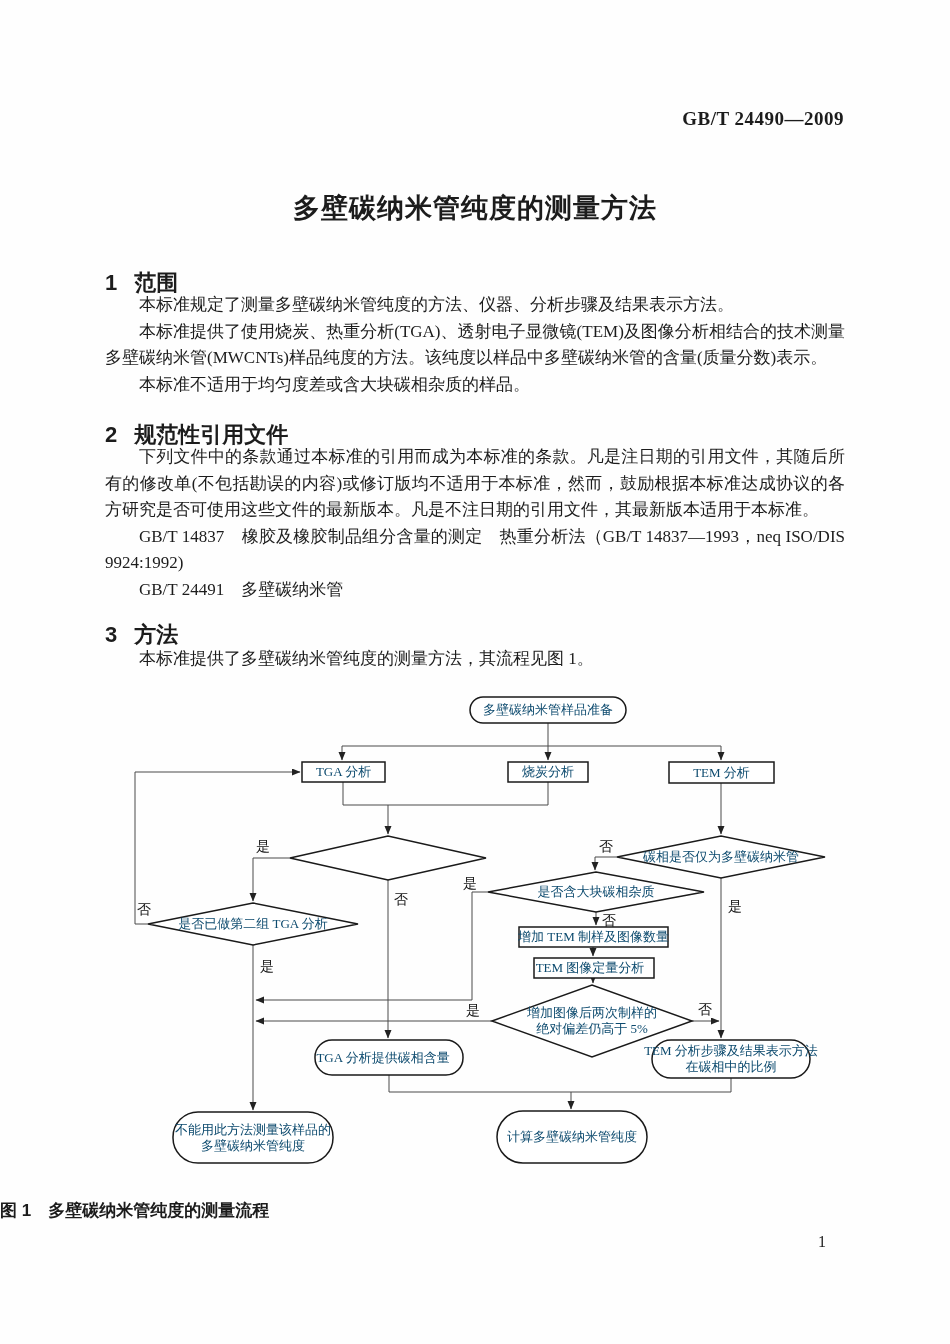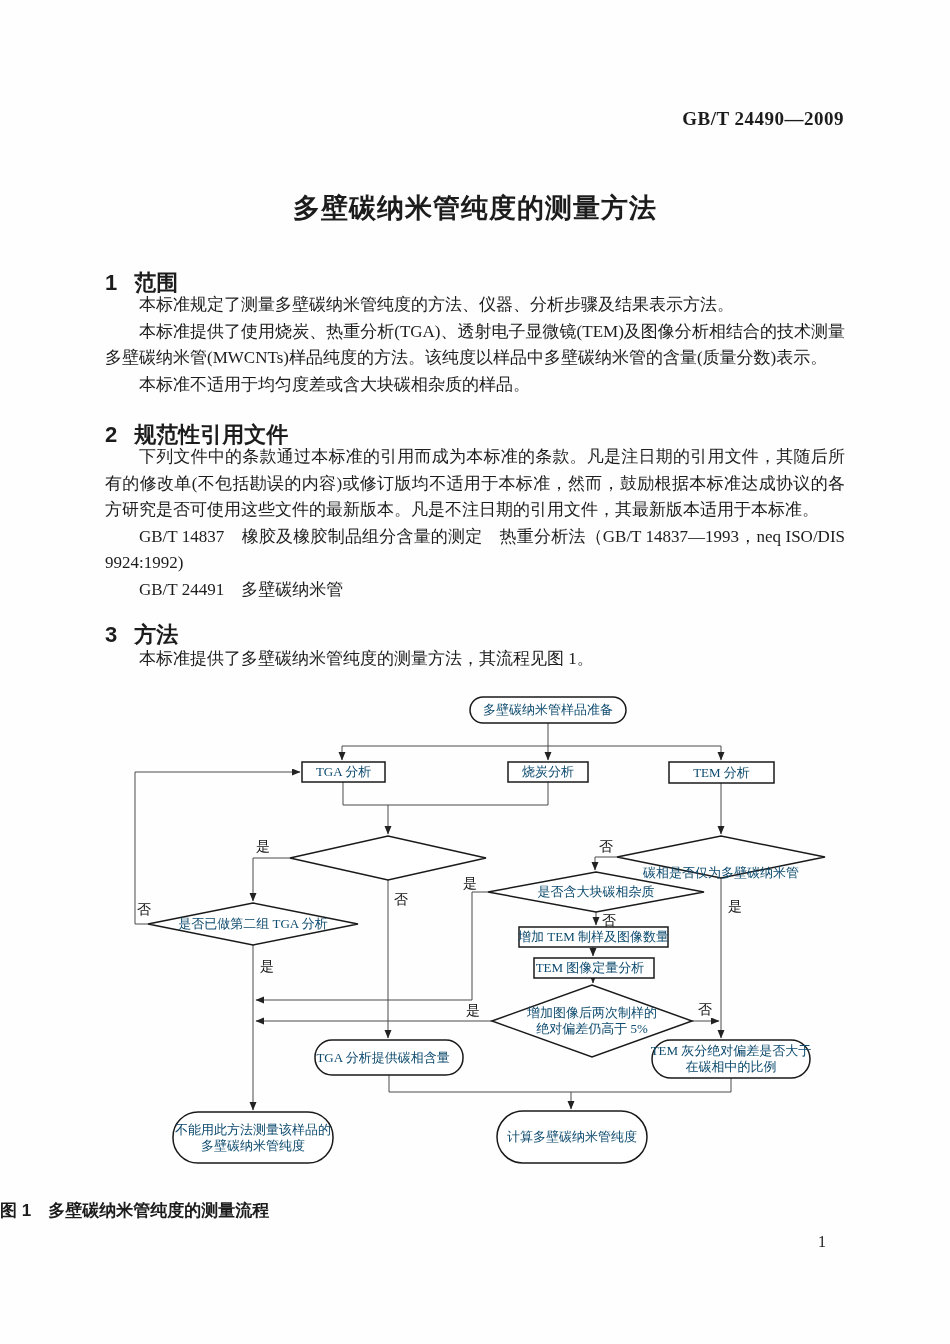--- a/index.html
+++ b/index.html
@@ -162,41 +162,41 @@
     </div>
     <div class="node-label" style="left:508px;top:82px;width:80px;height:20px;">
       <span>烧炭分析</span>
     </div>
     <div class="node-label" style="left:669px;top:82px;width:105px;height:21px;">
       <span>TEM 分析</span>
     </div>
     <div class="node-label" style="left:148px;top:223px;width:210px;height:42px;">
       <span>是否已做第二组 TGA 分析</span>
     </div>
-    <div class="node-label" style="left:617px;top:172px;width:208px;height:42px;">
+    <div class="node-label" style="left:617px;top:156px;width:208px;height:42px;">
       <span>碳相是否仅为多壁碳纳米管</span>
     </div>
     <div class="node-label" style="left:488px;top:192px;width:216px;height:40px;">
       <span>是否含大块碳相杂质</span>
     </div>
     <div class="node-label" style="left:519px;top:247px;width:149px;height:20px;">
       <span>增加 TEM 制样及图像数量</span>
     </div>
     <div class="node-label" style="left:534px;top:278px;width:112px;height:20px;">
       <span>TEM 图像定量分析</span>
     </div>
     <div class="node-label" style="left:492px;top:305px;width:200px;height:72px;">
       <span>增加图像后两次制样的</span>
       <span>绝对偏差仍高于 5%</span>
     </div>
     <div class="node-label" style="left:315px;top:360px;width:136px;height:35px;">
       <span>TGA 分析提供碳相含量</span>
     </div>
     <div class="node-label" style="left:652px;top:360px;width:158px;height:38px;">
-      <span>TEM 灰分绝对偏差是否大于</span>
+      <span>TEM 分析步骤及结果表示方法</span>
       <span>在碳相中的比例</span>
     </div>
     <div class="node-label" style="left:173px;top:432px;width:160px;height:51px;">
       <span>不能用此方法测量该样品的</span>
       <span>多壁碳纳米管纯度</span>
     </div>
     <div class="node-label" style="left:497px;top:431px;width:150px;height:52px;">
       <span>计算多壁碳纳米管纯度</span>
     </div>
 

